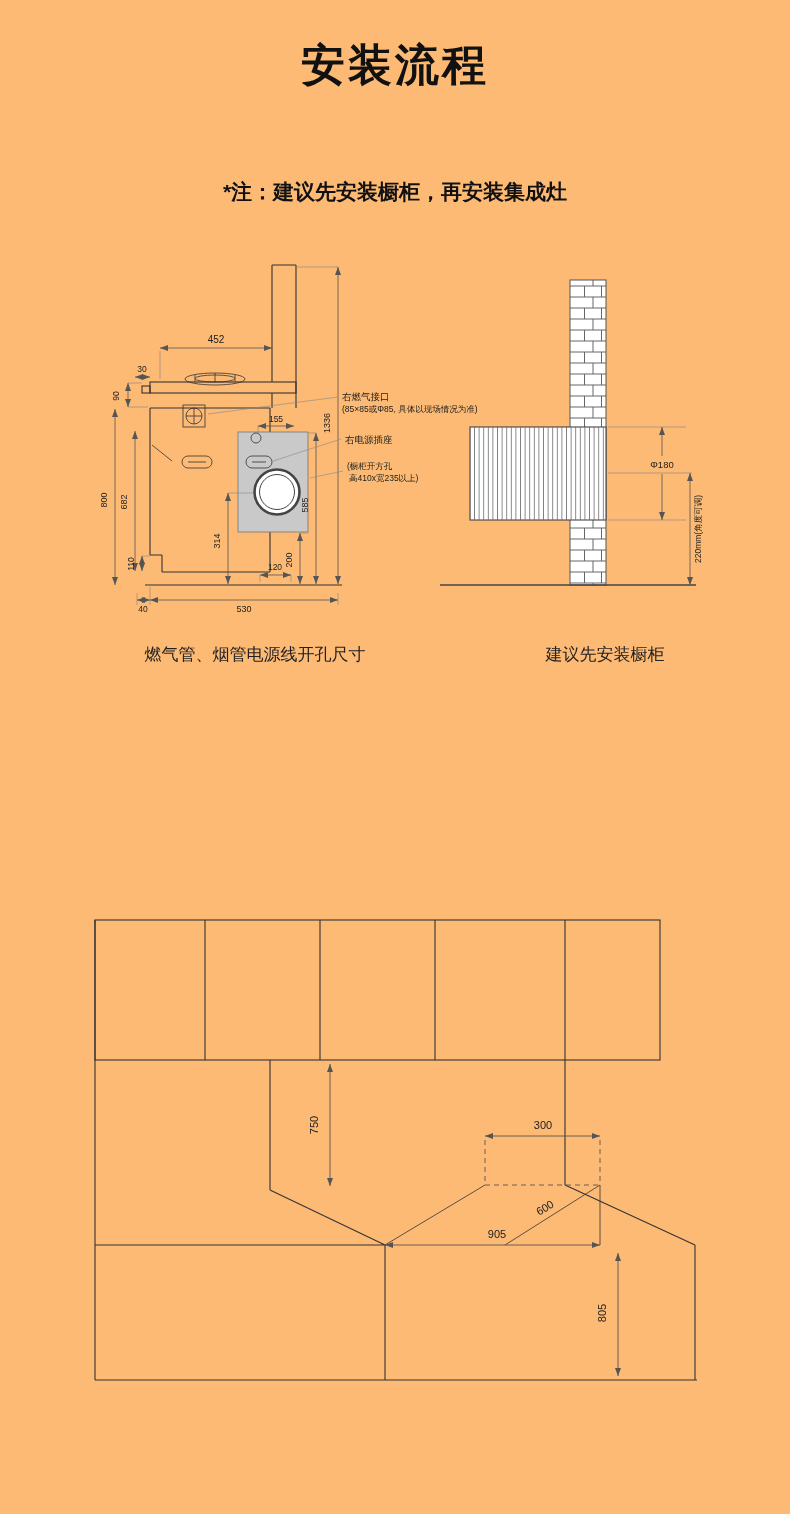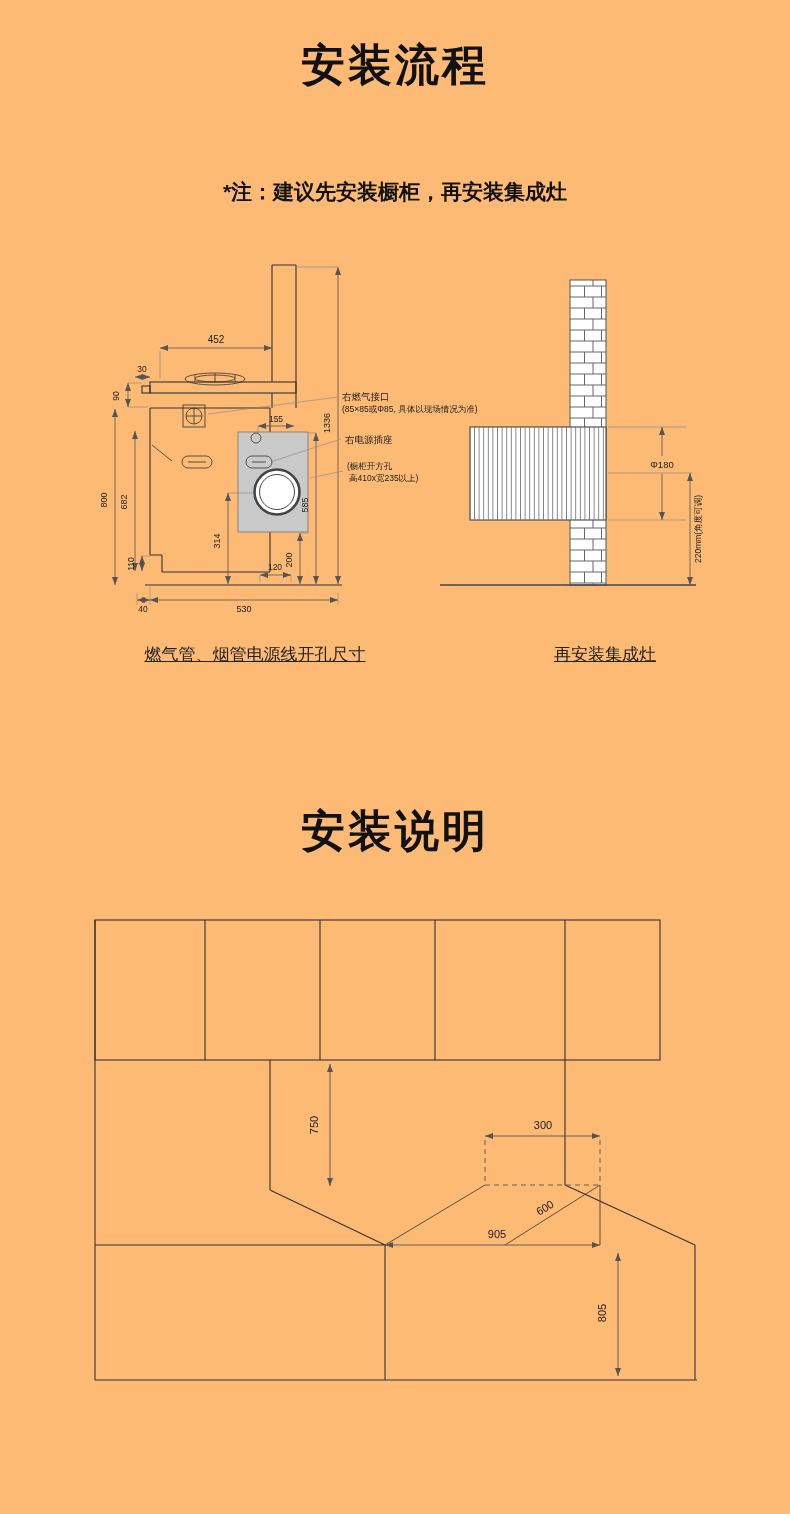--- a/index.html
+++ b/index.html
@@ -1,20 +1,20 @@
 <!DOCTYPE html>
 <html><head>
 <meta charset="utf-8">
 <style>
   html,body{margin:0;padding:0;}
   body{background:#fff;font-family:"Liberation Sans","DejaVu Sans",sans-serif;}
   #page{position:relative;width:790px;height:1514px;background:#fdba74;overflow:hidden;margin:0 auto;}
   .title{position:absolute;left:0;width:100%;text-align:center;font-size:44px;font-weight:700;color:#111;letter-spacing:3px;}
   .note{position:absolute;left:0;width:100%;text-align:center;font-size:21px;font-weight:700;color:#111;margin-top:39px;}
-  .caption{position:absolute;text-align:center;font-size:17px;font-weight:500;color:#222;text-decoration:underline;}
+  .caption{position:absolute;text-align:center;font-size:17px;font-weight:500;color:#222;}
   svg{position:absolute;overflow:visible;}
   .ml{stroke:#333;stroke-width:1.1;fill:none;}
   .tl{stroke:#333;stroke-width:.8;fill:none;}
   .dl{stroke:#555;stroke-width:.8;fill:none;}
   .xl{stroke:#888;stroke-width:.6;fill:none;}
   .dsh{stroke:#555;stroke-width:.9;fill:none;stroke-dasharray:5 4;}
   text{fill:#222;font-family:"Liberation Sans","DejaVu Sans",sans-serif;}
   .t9{font-size:9px;}.t8{font-size:8.5px;}.t10{font-size:10px;}.t11{font-size:11px;}.t95{font-size:9.5px;}
   .mid{text-anchor:middle;}
 </style>
@@ -147,23 +147,22 @@
       <path class="dl" marker-end="url(#ae2)" d="M222,199 V245"></path>
       <path class="dl" marker-start="url(#as2)" marker-end="url(#ae2)" d="M250,198 V310"></path>
     </g>
     <g>
       <text class="t95 mid" x="222" y="193">Φ180</text>
       <text class="t8 mid" transform="rotate(-90 261 254)" x="261" y="254">220mm(角度可调)</text>
     </g>
   </svg>
 
   <div class="caption" style="top:643px;left:90px;width:330px">燃气管、烟管电源线开孔尺寸</div>
-  <div class="caption" style="top:643px;left:470px;width:270px">再安装集成灶</div>
-
-  <div class="title" style="top:802px">安装说明</div>
+  <div class="caption" style="top:643px;left:470px;width:270px">建议先安装橱柜</div>
+
 
   <svg style="left:85px;top:912px" width="630" height="478" viewBox="0 0 630 478">
     <defs>
       <marker id="ae3" viewBox="0 0 8 8" markerWidth="8" markerHeight="8" refX="8" refY="4" orient="auto" markerUnits="userSpaceOnUse">
           <path d="M0,1 L8,4 L0,7 Z" fill="#555"></path>
         </marker>
       <marker id="as3" viewBox="0 0 8 8" markerWidth="8" markerHeight="8" refX="0" refY="4" orient="auto" markerUnits="userSpaceOnUse">
           <path d="M8,1 L0,4 L8,7 Z" fill="#555"></path>
         </marker>
     </defs>

